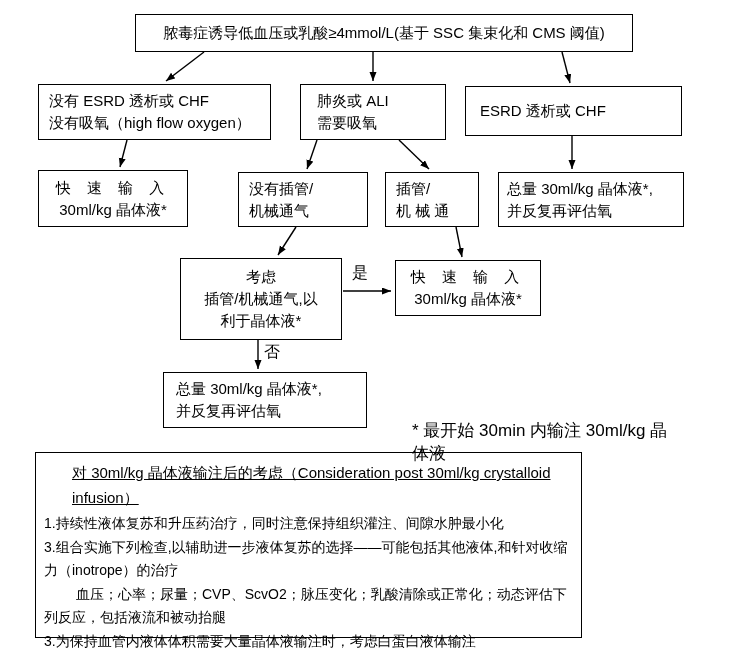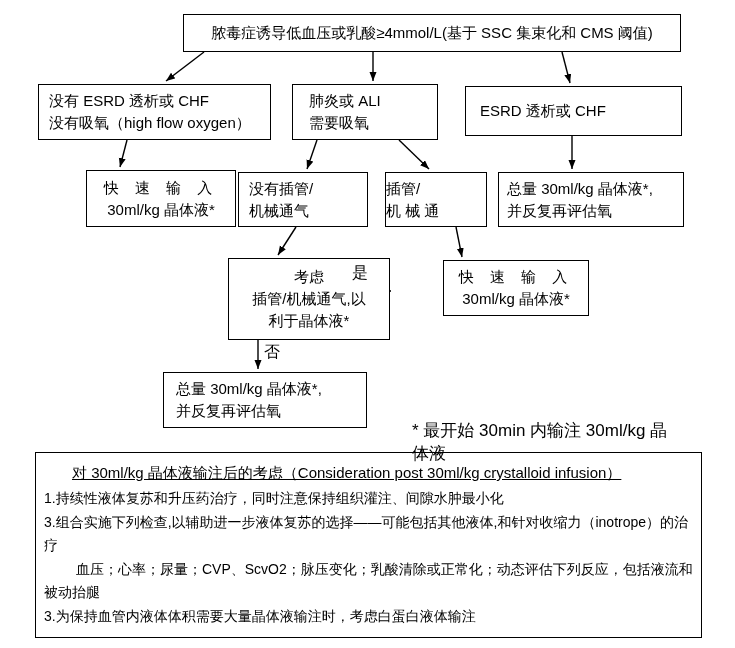--- a/index.html
+++ b/index.html
@@ -3,44 +3,44 @@
 <meta charset="utf-8">
 <style>
   * { margin:0; padding:0; box-sizing:border-box; }
   html,body { background:#ffffff; }
   body { font-family:"Liberation Sans","DejaVu Sans",sans-serif; color:#000; }
   .canvas { position:relative; width:735px; height:648px; background:#fff; overflow:hidden; }
   .arrows { position:absolute; left:0; top:0; pointer-events:none; }
   .box { position:absolute; border:1.5px solid #000; background:#fff;
          display:flex; flex-direction:column; justify-content:center;
          font-size:15px; line-height:1.45; }
-  .box.c { align-items:center; text-align:center;margin-left:48px; }
+  .box.c { align-items:center; text-align:center; }
   .box.l { align-items:flex-start; text-align:left; }
   .spread { letter-spacing:6px; }
 
   .b-top        { left:135px; top:14px;  width:498px; height:38px; }
   .b-nooxy      { left:38px;  top:84px;  width:233px; height:56px; padding-left:10px; }
-  .b-pneu       { left:292px; top:84px;  width:146px; height:56px; padding-left:16px; }
+  .b-pneu       { left:300px; top:84px;  width:146px; height:56px; padding-left:16px; }
   .b-esrd       { left:465px; top:86px;  width:217px; height:50px; padding-left:14px; }
   .b-rapidL     { left:38px;  top:170px; width:150px; height:57px; }
   .b-noint      { left:238px; top:172px; width:130px; height:55px; padding-left:10px; }
-  .b-intub      { left:385px; top:172px; width:102px;  height:55px; }
+  .b-intub      { left:385px; top:172px; width:94px;  height:55px; padding-left:10px; }
   .b-totalR     { left:498px; top:172px; width:186px; height:55px; padding-left:8px; }
   .b-consider   { left:180px; top:258px; width:162px; height:82px; }
   .b-rapidM     { left:395px; top:260px; width:146px; height:56px; }
   .b-totalB     { left:163px; top:372px; width:204px; height:56px; padding-left:12px; }
 
   .decision-label { position:absolute; font-size:16px; }
   .lbl-yes { left:352px; top:263px; }
   .lbl-no  { left:264px; top:342px; }
 
   .footnote { position:absolute; left:412px; top:419px; width:272px;
               font-size:17px; }
 
-  .notes { position:absolute; left:35px; top:452px; width:667px; height:186px;
+  .notes { position:absolute; left:35px; top:452px; width:547px; height:186px;
            border:1.5px solid #000; padding:7px 8px 6px 8px; font-size:14px; line-height:1.68; }
   .notes-title { font-size:15px; text-decoration:underline; margin-left:28px; margin-bottom:2px; }
   .notes-sub   { text-indent:32px; }
 </style>
 </head>
 <body>
 
 <div class="canvas">
 
   <svg class="arrows" width="735" height="648" viewBox="0 0 735 648">

